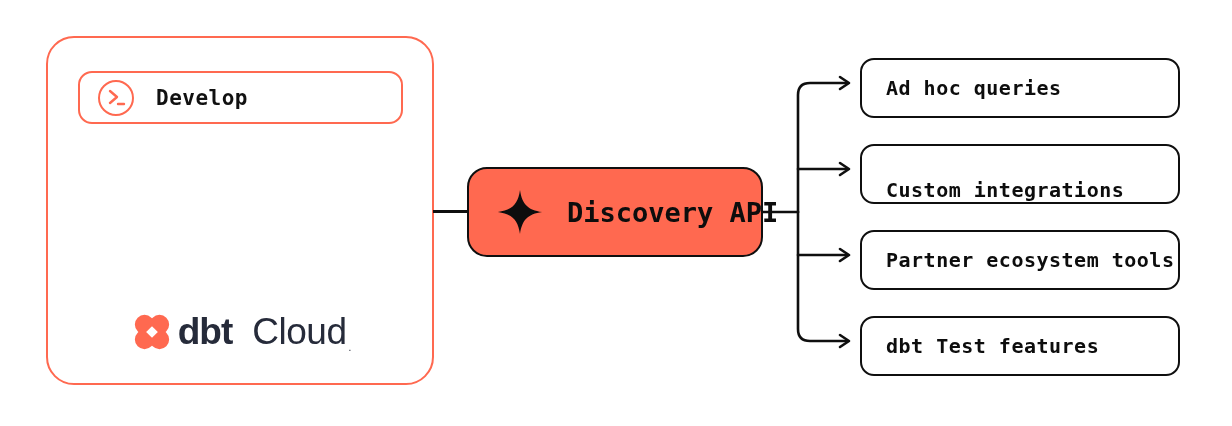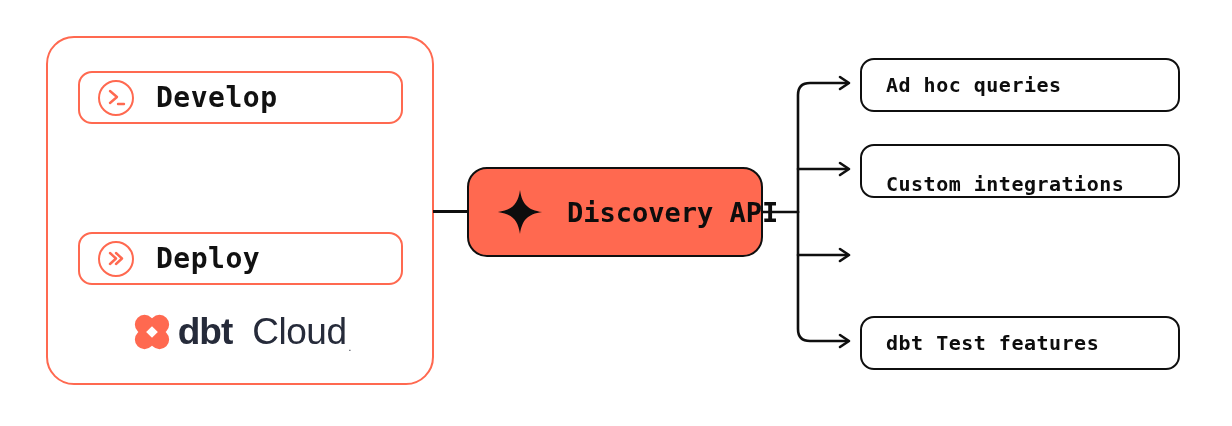--- a/index.html
+++ b/index.html
@@ -41,21 +41,21 @@
   .stage-icon {
     width: 36px; height: 36px;
     border: 2.5px solid #FF6950;
     border-radius: 50%;
     display: flex;
     align-items: center;
     justify-content: center;
     flex: 0 0 auto;
   }
   .stage-label {
-    font-size: 28px;
+    font-size: 21px;
     font-weight: 600;
     color: #111111;
     letter-spacing: 0.5px;
     white-space: nowrap;
   }
 
   
   .logo-row {
     position: absolute;
     left: 0; right: 0; top: 271px;
@@ -120,21 +120,21 @@
     font-size: 27px;
     font-weight: 600;
     color: #0D0D0D;
     white-space: nowrap;
   }
 
   
   .consumer {
     position: absolute;
     left: 860px;
-    width: 320px; height: 54px;
+    width: 320px; height: 60px;
     border: 2.5px solid #0F0F0F;
     border-radius: 14px;
     background: #ffffff;
     display: flex;
     align-items: center;
     padding-left: 24px;
   }
   .consumer.c0 { top: 58px; }
   .consumer.c1 { top: 144px; align-items: flex-end; }
   .consumer.c2 { top: 230px; }
@@ -158,29 +158,20 @@
       <span class="stage-icon">
         <svg width="21" height="21" viewBox="0 0 21 21" fill="none" stroke="#FF6950" stroke-width="2.4" stroke-linecap="round" stroke-linejoin="round">
           <polyline points="4,4 11,10 4,16"></polyline>
           <line x1="12" y1="17" x2="18" y2="17"></line>
         </svg>
       </span>
       <span class="stage-label">Develop</span>
     </div>
 
 
-    <div class="stage-box s2">
-      <span class="stage-icon">
-        <svg width="21" height="21" viewBox="0 0 21 21" fill="none" stroke="#FF6950" stroke-width="2.4" stroke-linecap="round" stroke-linejoin="round">
-          <polyline points="4,5 10,10.5 4,16"></polyline>
-          <polyline points="10,5 16,10.5 10,16"></polyline>
-        </svg>
-      </span>
-      <span class="stage-label">Deploy</span>
-    </div>
 
     <div class="logo-row">
       <span class="logo-mark">
         <svg width="46" height="46" viewBox="0 0 100 100">
           <g fill="#FF6950">
             <rect x="6" y="29" width="88" height="42" rx="21" transform="rotate(45 50 50)"></rect>
             <rect x="6" y="29" width="88" height="42" rx="21" transform="rotate(-45 50 50)"></rect>
           </g>
           <rect x="41" y="41" width="18" height="18" fill="#ffffff" transform="rotate(45 50 50)"></rect>
         </svg>
@@ -215,17 +206,20 @@
     <path d="M78 194 L87 200 L78 206"></path>
     <path d="M78 280 L87 286 L78 292"></path>
   </svg>
 
   <div class="consumer c0">
     <span class="consumer-label">Ad hoc queries</span>
   </div>
   <div class="consumer c1">
     <span class="consumer-label">Custom integrations</span>
   </div>
+  <div class="consumer c2">
+    <span class="consumer-label">Partner ecosystem tools</span>
+  </div>
   <div class="consumer c3">
     <span class="consumer-label">dbt Test features</span>
   </div>
 
 </div>
 
 </body></html>

